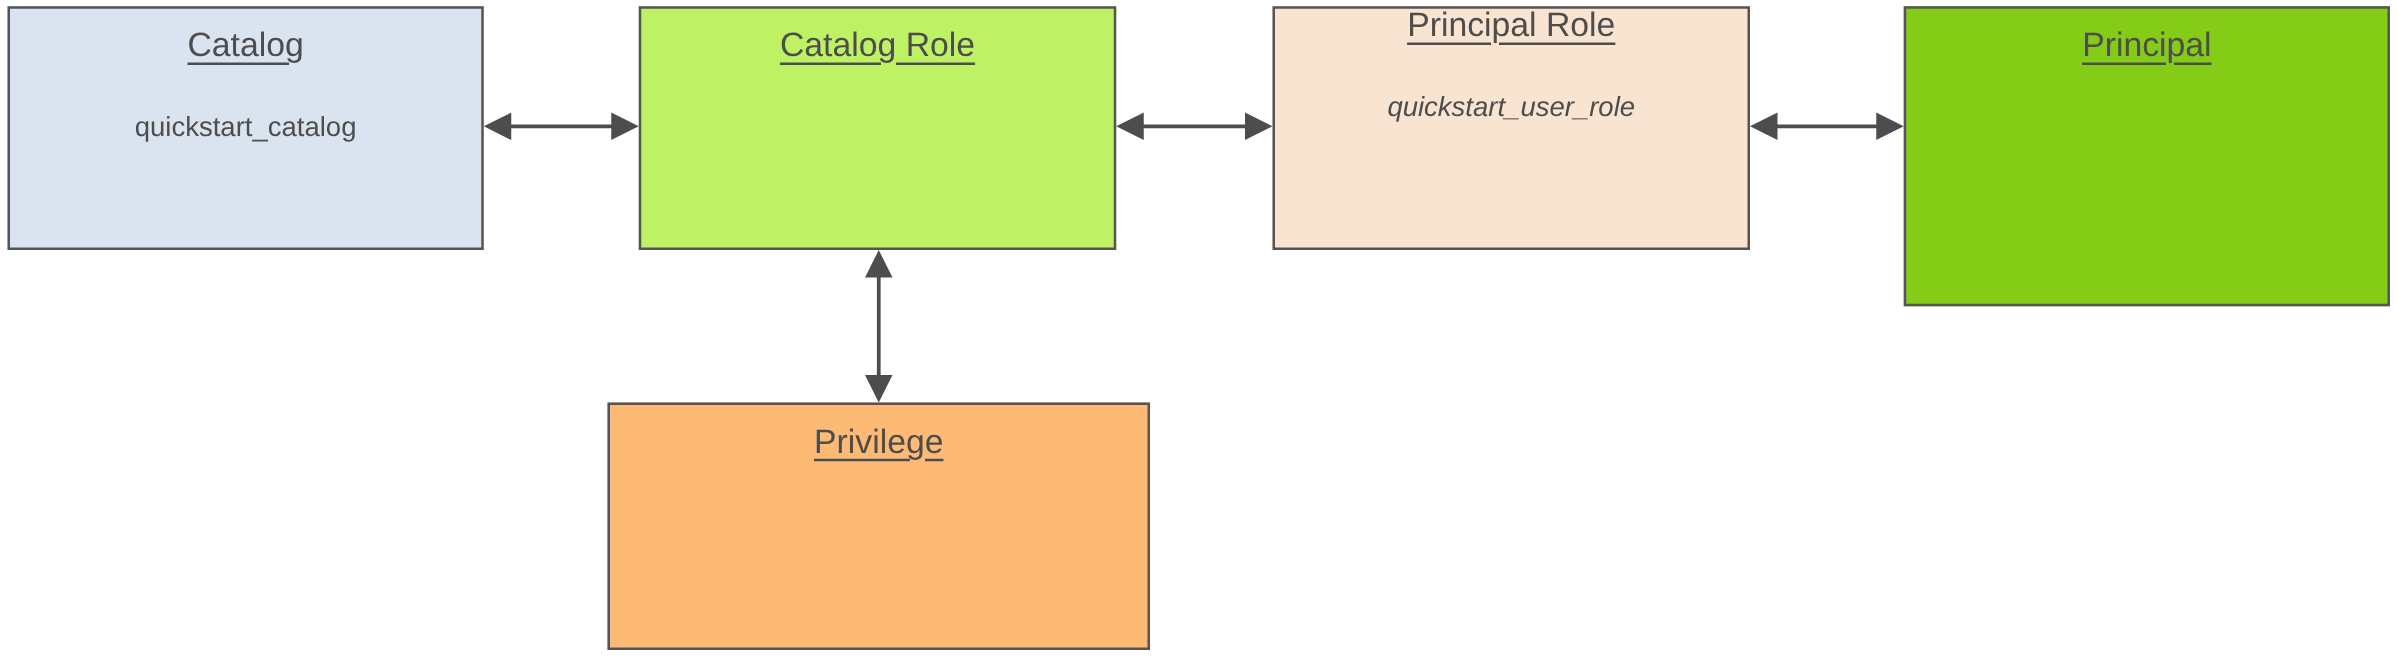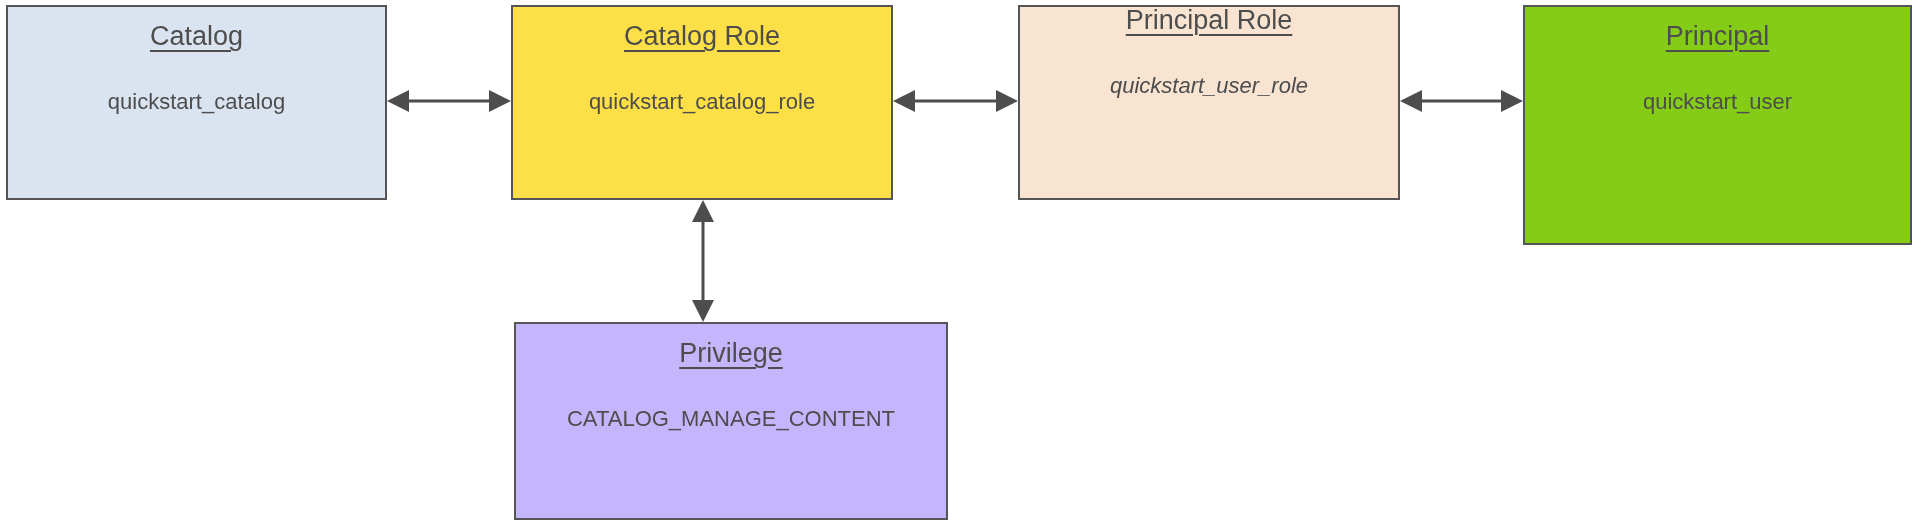--- a/index.html
+++ b/index.html
@@ -37,24 +37,24 @@
     color: #4d4d4d;
   }
   .node-value {
     font-size: 22px;
     line-height: 1;
     white-space: nowrap;
     color: #4d4d4d;
   }
   
   #node-catalog        { left: 6px;    top: 5px;   width: 381px; height: 195px; background: #dae3f0; }
-  #node-catalog-role   { left: 511px;  top: 5px;   width: 382px; height: 195px; background: #fde047; }
+  #node-catalog-role   { left: 511px;  top: 5px;   width: 382px; height: 195px; background: #bef264; }
   #node-principal-role { left: 1018px; top: 5px;   width: 382px; height: 195px; background: #f8e4d1; }
   #node-principal      { left: 1523px; top: 5px;   width: 389px; height: 240px; background: #84cc16; }
-  #node-privilege      { left: 514px;  top: 322px; width: 434px; height: 198px; background: #c4b5fd; }
+  #node-privilege      { left: 486px;  top: 322px; width: 434px; height: 198px; background: #fdba74; }
 
   #node-catalog        .node-title { margin-top: 16px; }
   #node-catalog-role   .node-title { margin-top: 16px; }
   #node-principal-role .node-title { margin-top: 0; }
   #node-principal      .node-title { margin-top: 16px; }
   #node-privilege      .node-title { margin-top: 16px; }
 
   #node-catalog        .node-value { margin-top: 41px; }
   #node-catalog-role   .node-value { margin-top: 41px; }
   #node-principal-role .node-value { margin-top: 41px; font-style: italic; }
@@ -79,36 +79,33 @@
 
 <div id="canvas">
 
   <div class="node" id="node-catalog">
     <div class="node-title">Catalog</div>
     <div class="node-value">quickstart_catalog</div>
   </div>
 
   <div class="node" id="node-catalog-role">
     <div class="node-title">Catalog Role</div>
-    <div class="node-value">quickstart_catalog_role</div>
   </div>
 
   <div class="node" id="node-principal-role">
     <div class="node-title">Principal Role</div>
     <div class="node-value">quickstart_user_role</div>
   </div>
 
   <div class="node" id="node-principal">
     <div class="node-title">Principal</div>
-    <div class="node-value">quickstart_user</div>
   </div>
 
   <div class="node" id="node-privilege">
     <div class="node-title">Privilege</div>
-    <div class="node-value">CATALOG_MANAGE_CONTENT</div>
   </div>
 
   <div class="edge" id="edge-catalog-catalogrole">
     <svg width="124" height="36" viewBox="0 0 124 36">
       <line x1="18" y1="18" x2="106" y2="18" stroke="#4d4d4d" stroke-width="3"></line>
       <polygon points="0,18 22,7 22,29" fill="#4d4d4d"></polygon>
       <polygon points="124,18 102,7 102,29" fill="#4d4d4d"></polygon>
     </svg>
   </div>
 

